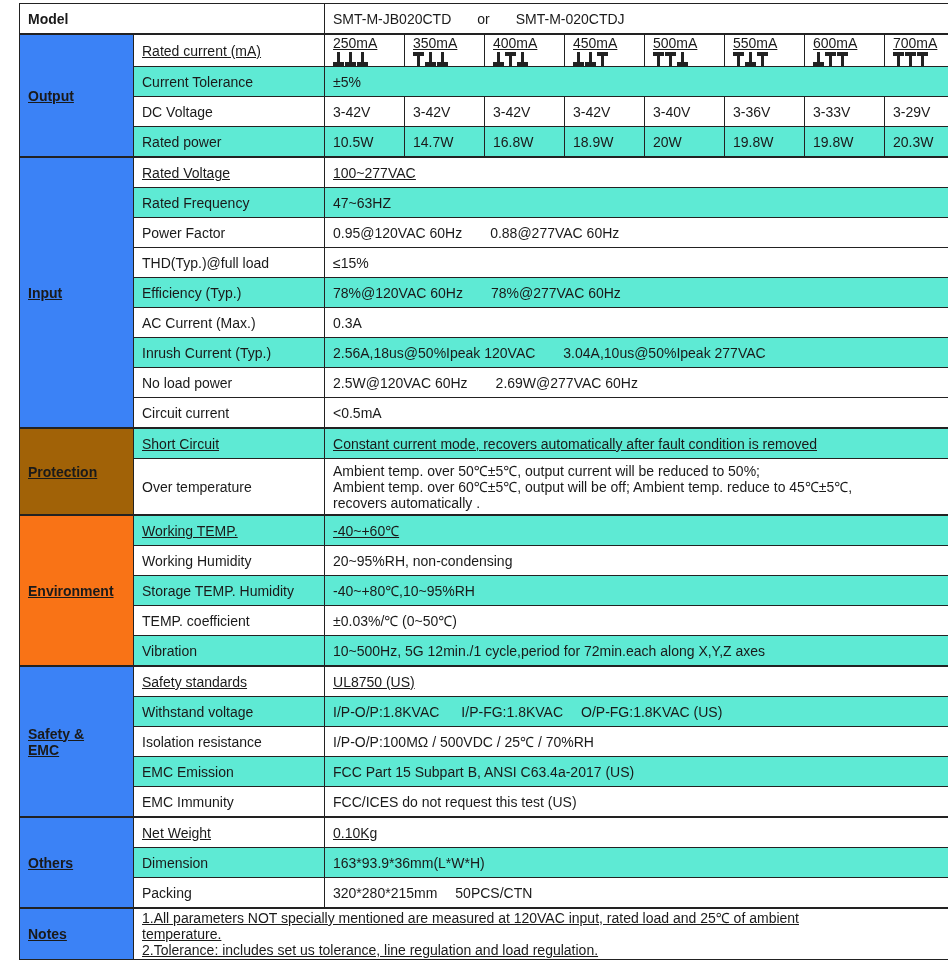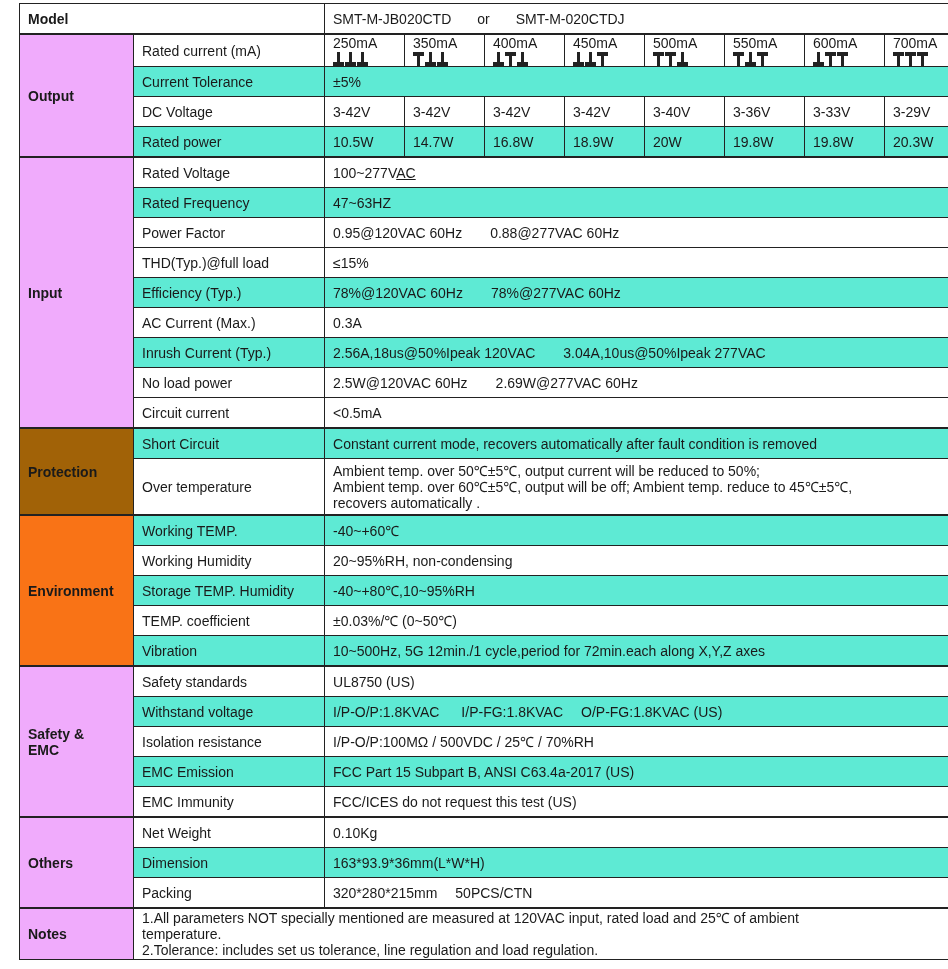--- a/index.html
+++ b/index.html
@@ -1,25 +1,25 @@
 <!DOCTYPE html>
 <html><head>
 <meta charset="utf-8">
 <style>
   html, body { margin:0; padding:0; background:#ffffff; }
   body { width:948px; height:969px; overflow:hidden; font-family:"Liberation Sans", sans-serif; color:#1a1a1a; }
   table.spec { position:absolute; left:19px; top:3px; border-collapse:collapse; table-layout:fixed; width:945px; }
   table.spec td { border:1px solid #222; font-size:14px; padding:0 0 0 8px; height:29px; line-height:16px; vertical-align:middle; white-space:nowrap; overflow:hidden; }
-  td.group { font-weight:bold; font-size:14px; padding-left:9px; background:#f0abfc; white-space:normal; }
+  td.group { font-weight:bold; font-size:14px; padding-left:9px; background:#3b82f6; white-space:normal; }
   td.model-label { font-weight:bold; height:26px; }
   td.model-value { font-weight:normal; height:26px; padding-left:10px;margin-top:32px; }
   td.model-value .or { margin:0 26px; }
   tr.g td.lbl, tr.g td.val { background:#5eead4; }
   td.lbl { padding-left:8px; }
-  tr.sep-top td { border-top:2px solid #222; }
+  tr.sep-top td { border-top:2px solid #222;text-decoration:underline; }
   td.sub { padding-left:4px; }
   td.ma { vertical-align:top; padding-top:1px; height:35px; line-height:15px; }
   .dip { display:flex; gap:2px; margin-top:1px; height:14px; }
   .dip span { display:inline-block; width:10px; height:14px; position:relative; }
   .dip span::before { content:""; position:absolute; left:4px; width:3px; height:14px; background:#222; top:0; }
   .dip span.up::after { content:""; position:absolute; left:0; top:0; width:11px; height:4px; background:#222; }
   .dip span.down::after { content:""; position:absolute; left:0; bottom:0; width:11px; height:4px; background:#222; }
   td.multi { white-space:normal; line-height:16px; padding-top:1px; padding-bottom:1px; }
   .ul { text-decoration:underline; }
   .gap { display:inline-block; width:28px; }

